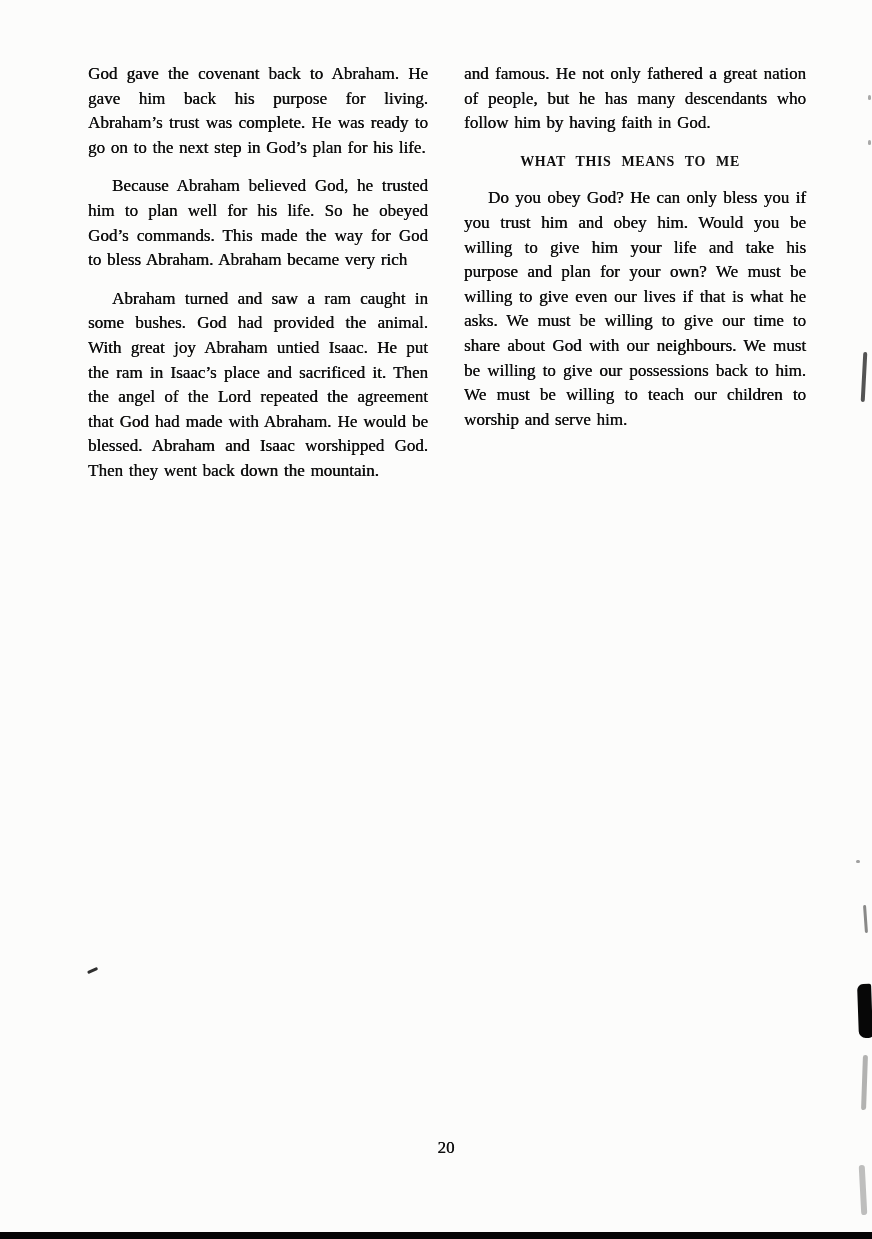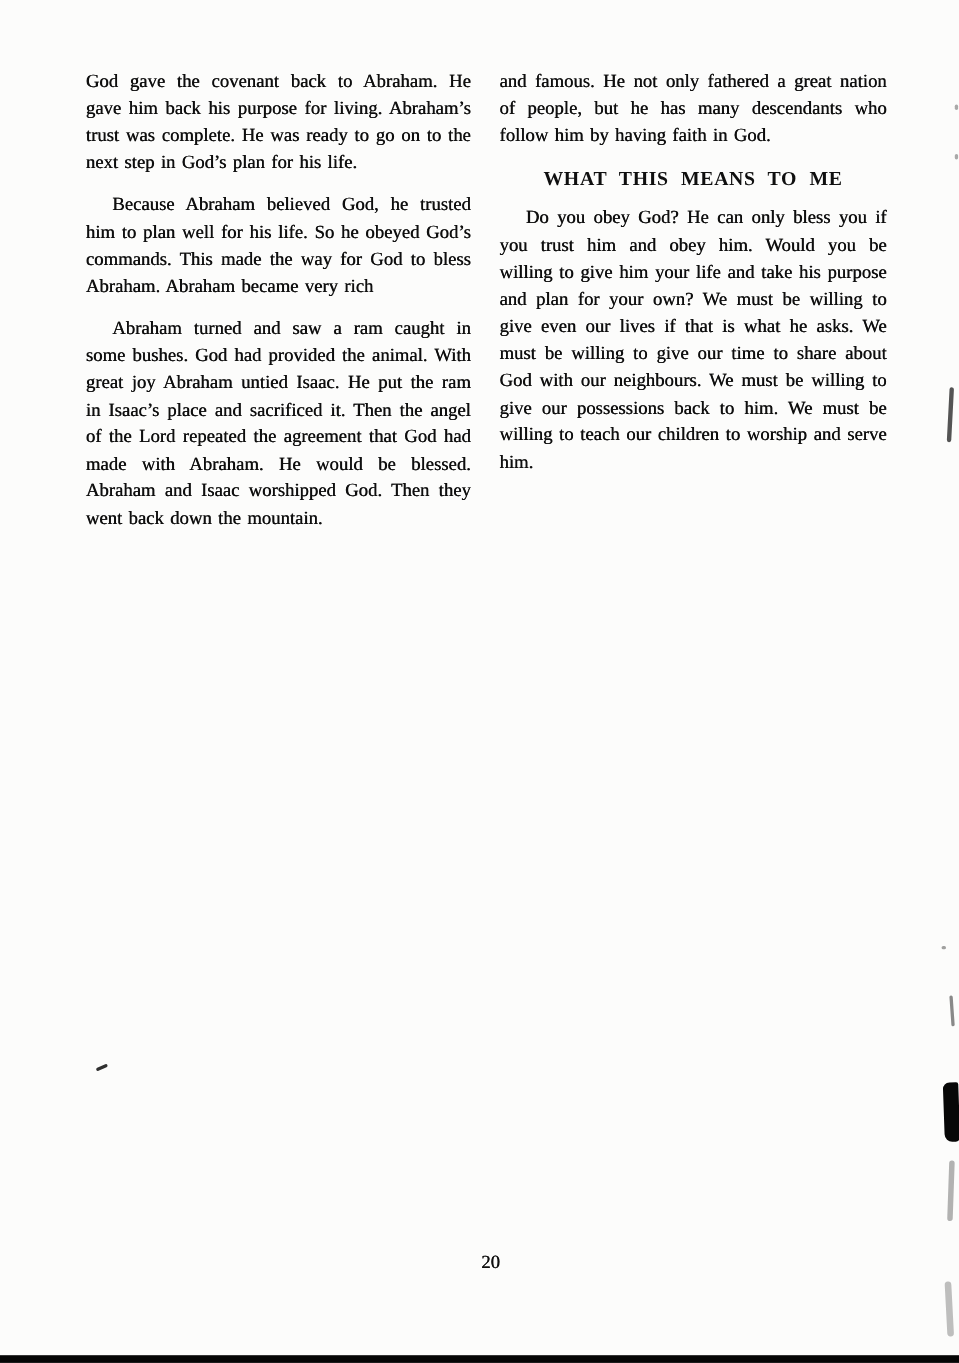--- a/index.html
+++ b/index.html
@@ -13,30 +13,30 @@
     overflow: hidden;
   }
   .col {
     position: absolute;
     top: 62px;
     font-size: 17px;
     line-height: 24.6px;
     text-align: justify;
   }
   .col p {
-    margin: 0 0 14px 0;
+    margin: 0 0 14px 10px;
     word-spacing: 1.5px;
     text-shadow: 0.35px 0 0 currentColor; 
   }
   .col p.indent { text-indent: 24px; }
   .col-left  { left: 78px;  width: 350px; }
   .col-right { left: 454px; width: 352px; }
   .section-heading {
     font-weight: bold;
-    font-size: 18px;
+    font-size: 14px;
     text-align: center;
     letter-spacing: 0.6px;
     word-spacing: 6px;
     margin: 14px 0 12px 0;
     white-space: nowrap;
   }
   .page-number {
     position: absolute;
     left: 78px;
     top: 1138px;

